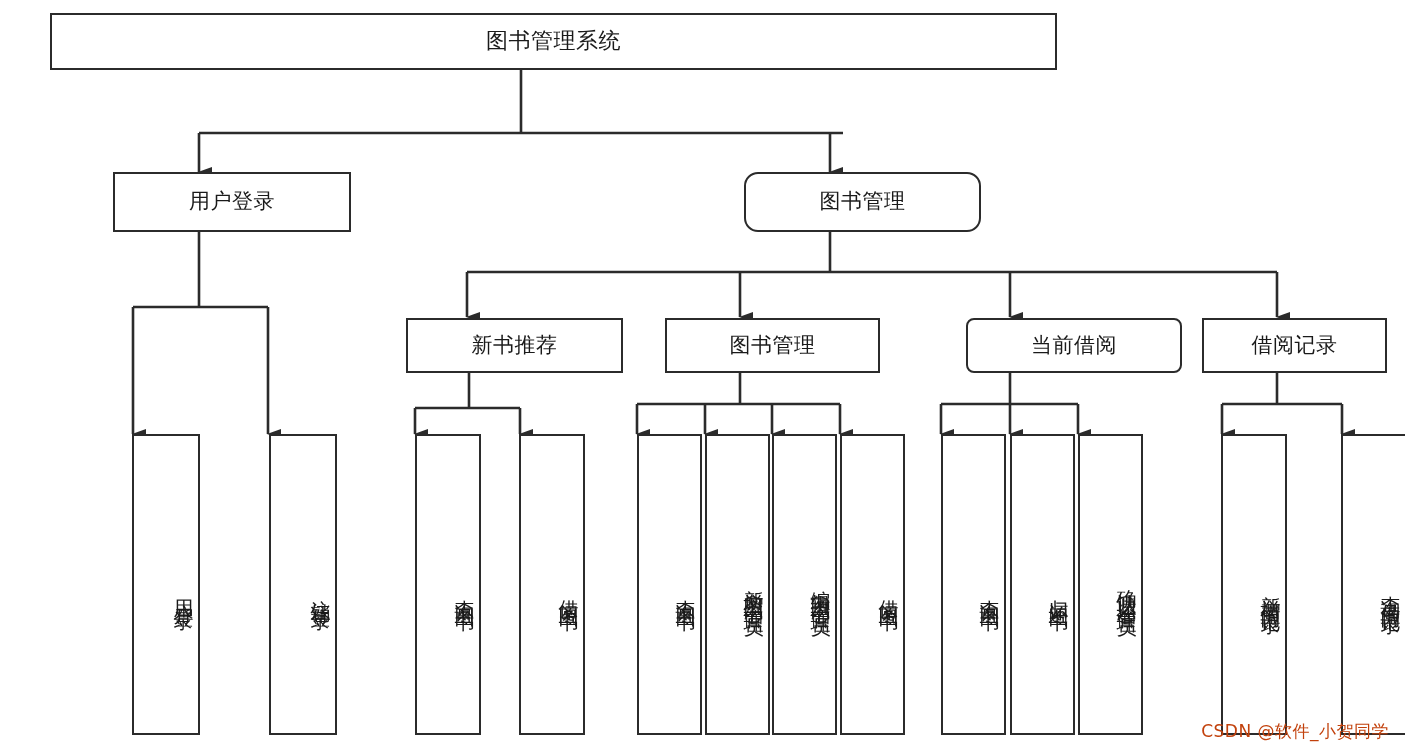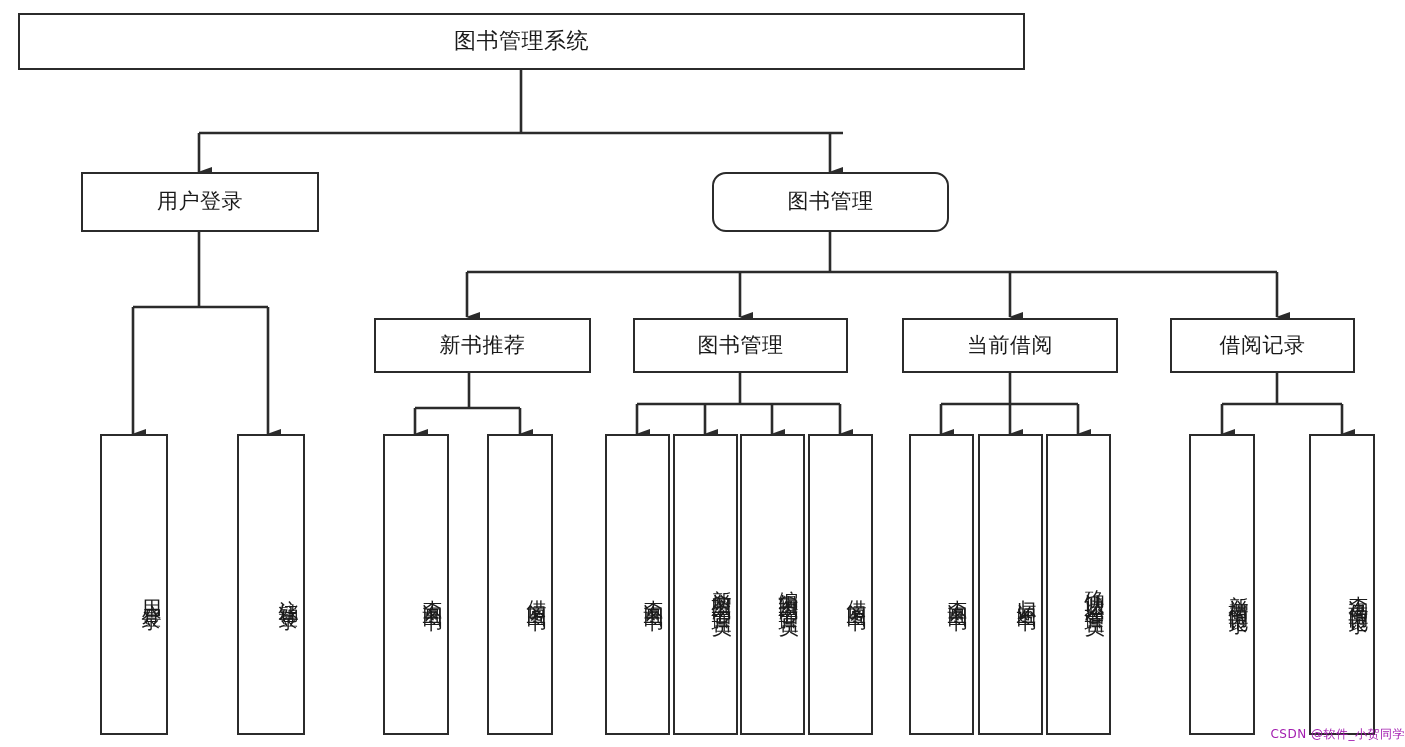--- a/index.html
+++ b/index.html
@@ -28,20 +28,21 @@
   }
   .node {
     position: absolute;
     box-sizing: border-box;
     background: #ffffff;
     border: 2.5px solid #2b2b2b;
     display: flex;
     align-items: center;
     justify-content: center;
     color: #1a1a1a;
+    margin-left: 32px;
   }
   .node.horizontal {
     font-size: 21px;
     line-height: 1.2;
     letter-spacing: 0.5px;
   }
   .node.root {
     font-size: 22px;
   }
   .node.leaf {
@@ -53,24 +54,24 @@
     align-items: flex-start;
     justify-content: center;
   }
   .leaf-label {
     writing-mode: vertical-rl;
     text-orientation: upright;
     white-space: nowrap;
   }
   .watermark {
     position: absolute;
-    right: 0;
+    right: 16px;
     bottom: 4px;
-    font-size: 12px;
-    color: #a21caf;
+    font-size: 17px;
+    color: #c2410c;
     letter-spacing: 0.5px;
     white-space: nowrap;
   }
 </style>
 </head>
 <body>
 
 <div id="canvas">
 
   <svg class="wires" viewBox="0 0 1405 747" xmlns="http://www.w3.org/2000/svg">
@@ -138,21 +139,21 @@
   </div>
 
   <div class="node horizontal" style="left:374px; top:318px; width:217px; height:55px;">
     <span>新书推荐</span>
   </div>
 
   <div class="node horizontal" style="left:633px; top:318px; width:215px; height:55px;">
     <span>图书管理</span>
   </div>
 
-  <div class="node horizontal" style="left:902px; top:318px; width:216px; height:55px;">
+  <div class="node horizontal" style="left:934px; top:318px; width:216px; height:55px;border-radius:8px;">
     <span>当前借阅</span>
   </div>
 
   <div class="node horizontal" style="left:1170px; top:318px; width:185px; height:55px;">
     <span>借阅记录</span>
   </div>
 
   <div class="node leaf" style="left:100px; top:434px; width:68px; height:301px;">
     <span class="leaf-label">用户登录</span>
   </div>

